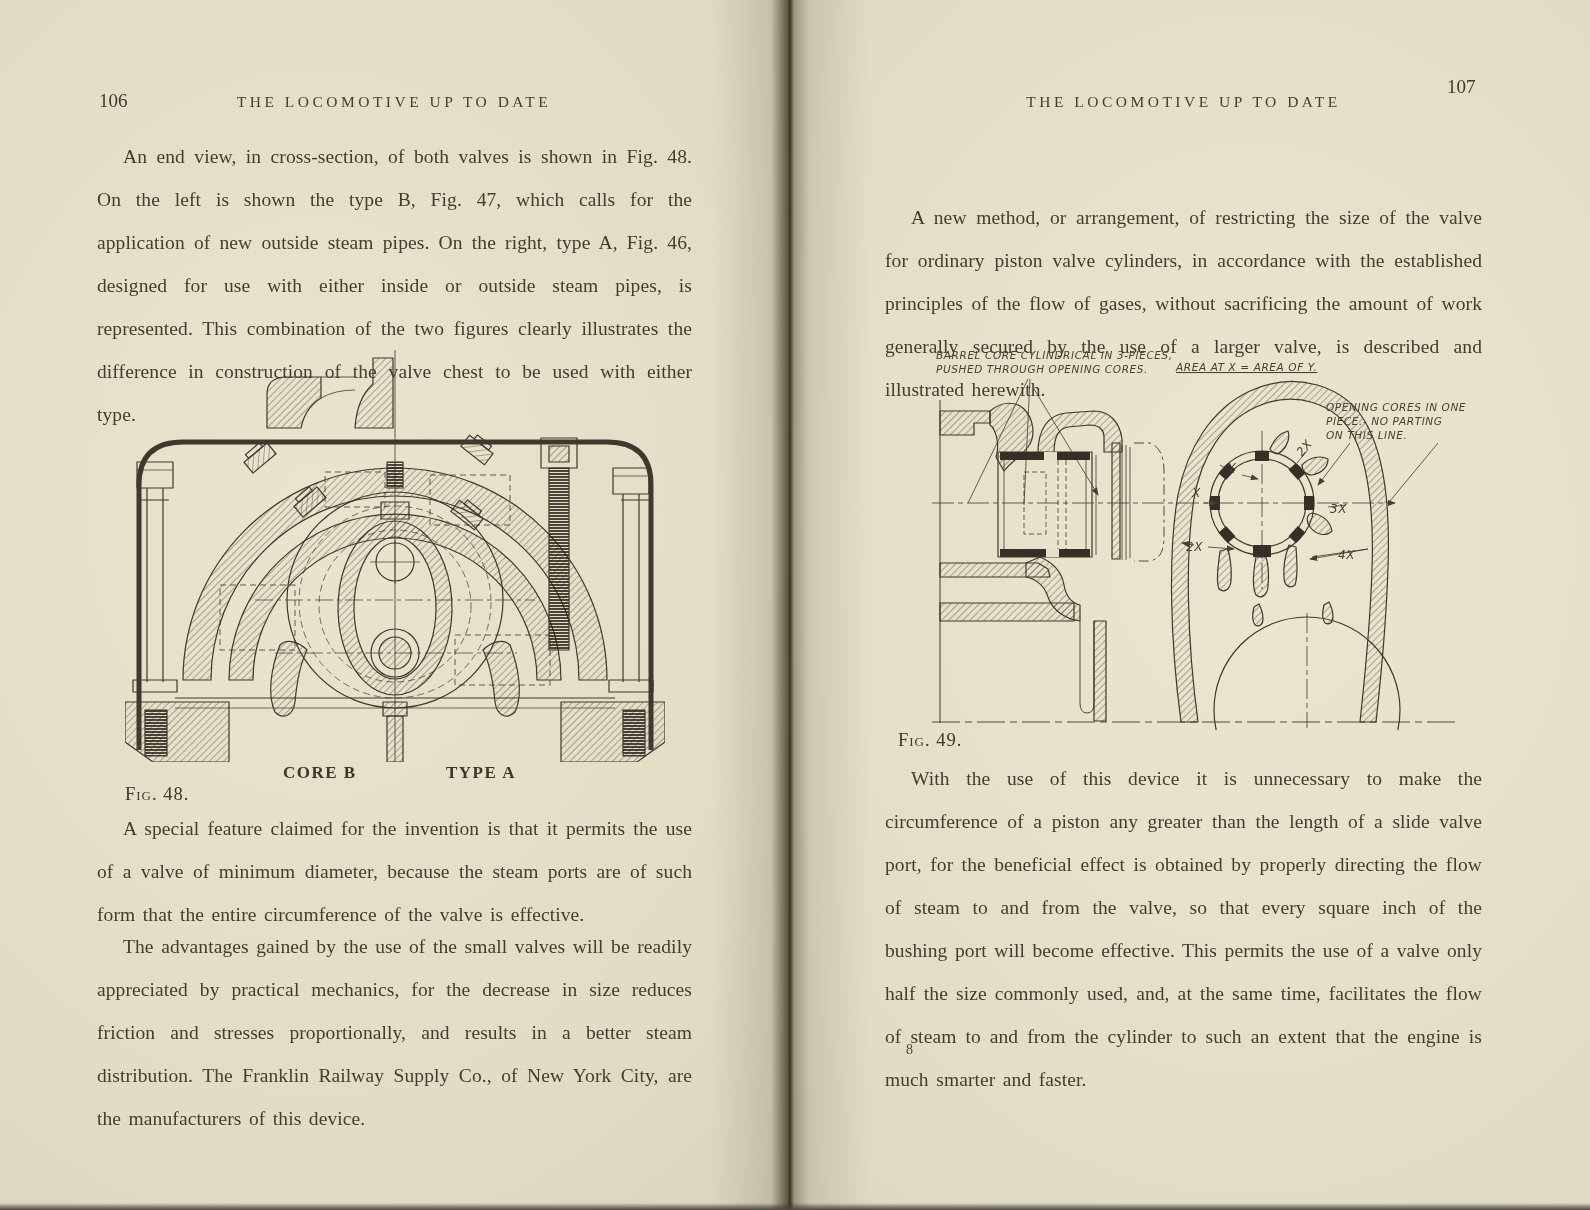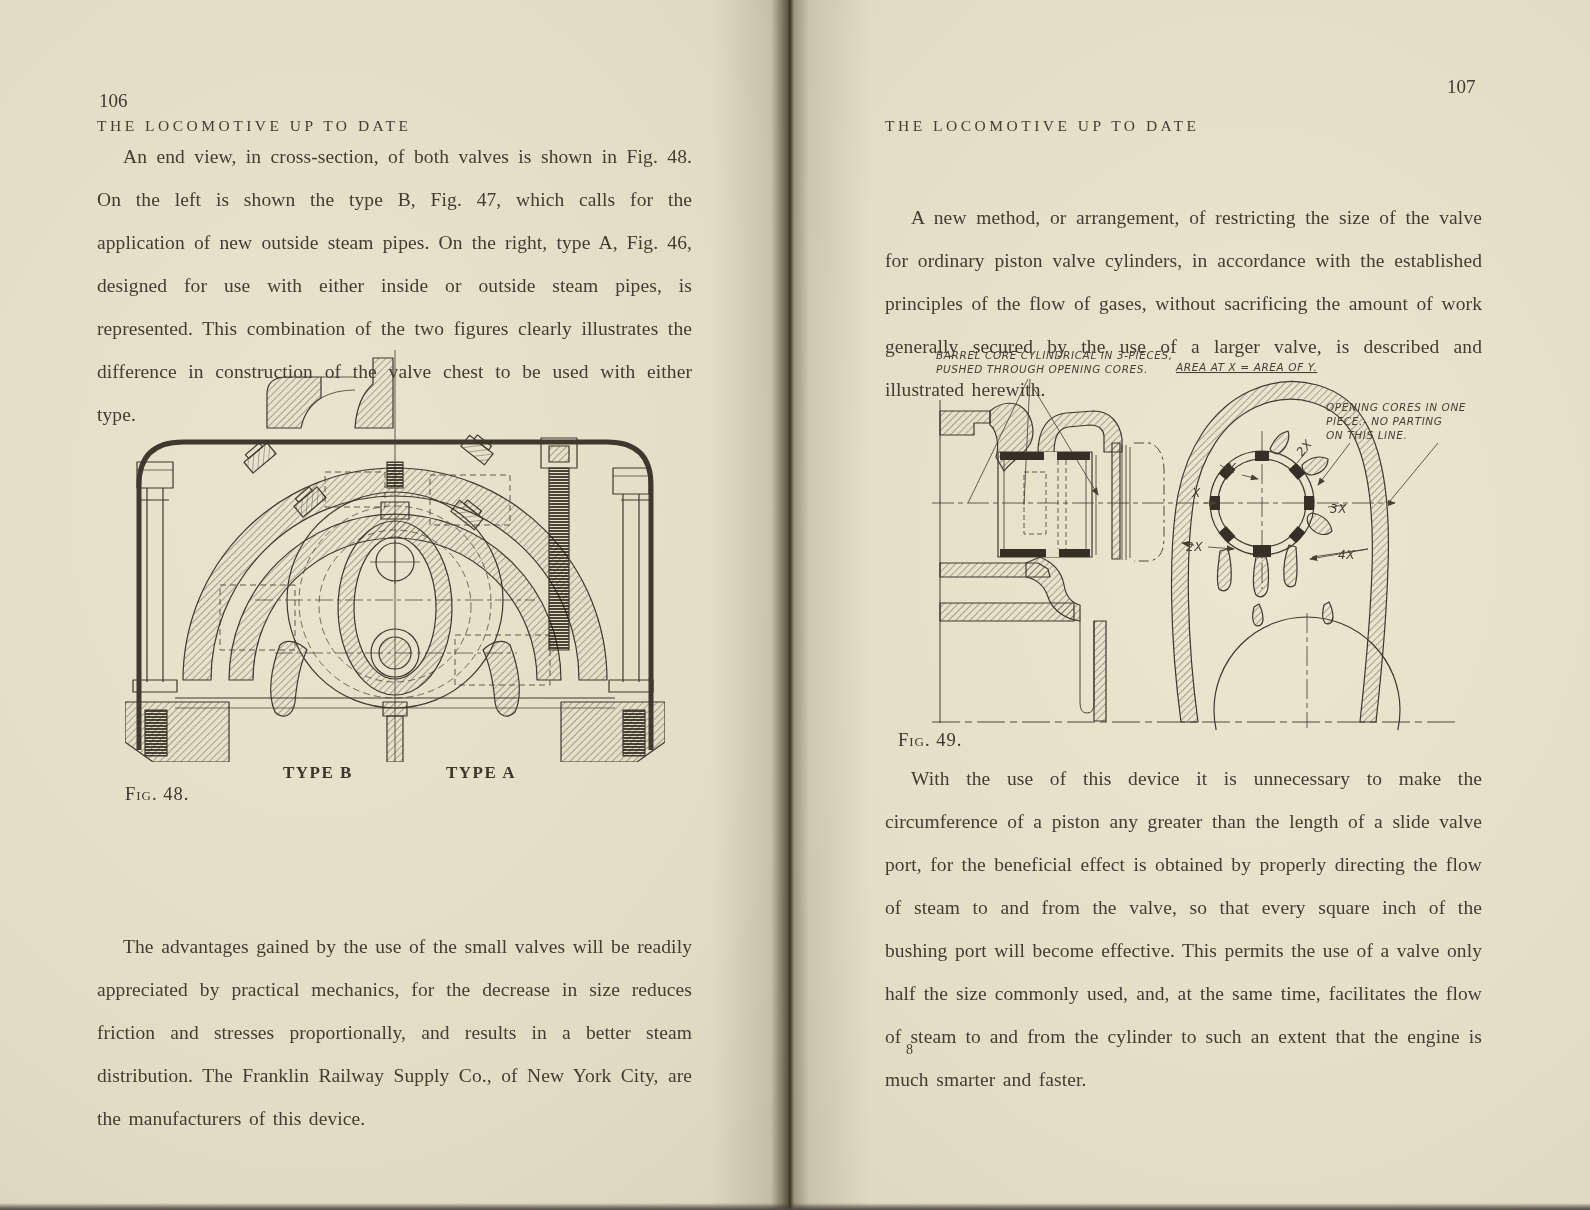--- a/index.html
+++ b/index.html
@@ -15,21 +15,21 @@
   #shade-right{left:788px;right:0;
     background:radial-gradient(115% 95% at 58% 45%, #ece5cf 0%, #e4ddc6 55%, #d8d1b9 100%);}
   #gutter{position:absolute;top:0;bottom:0;left:710px;width:160px;pointer-events:none;
     background:linear-gradient(90deg, rgba(70,60,38,0) 0%, rgba(70,60,38,0.16) 38%,
       rgba(52,44,26,0.75) 48.5%, #3a3220 50%, rgba(72,62,40,0.45) 52.5%,
       rgba(80,70,46,0.15) 62%, rgba(80,70,46,0) 100%);}
   #bottom-edge{position:absolute;left:0;right:0;bottom:0;height:7px;
     background:linear-gradient(180deg, rgba(0,0,0,0) 0%, rgba(62,58,50,0.45) 45%, #4c4940 100%);}
   .abs{position:absolute;}
 
-  .runhead{font-size:15.5px;letter-spacing:3.5px;color:#433d32;margin-top:24px;}
+  .runhead{font-size:15.5px;letter-spacing:3.5px;text-align:center;color:#433d32;}
   .pagenum{font-size:19px;color:#3e382e;}
 
   p.body{
     margin:0;font-size:19.5px;line-height:43px;color:#423c31;
     text-align:justify;text-indent:26px;word-spacing:2.5px;letter-spacing:0.1px;
   }
 
   .section-head{font-size:22px;font-weight:bold;letter-spacing:0.8px;text-align:center;color:#3b352a;}
   .typelabel{font-size:17px;font-weight:bold;letter-spacing:1.5px;color:#3b352a;}
   .figcap{font-size:18.5px;color:#3e382e;font-variant:small-caps;letter-spacing:1px;}
@@ -151,24 +151,25 @@
       <line x1="50" y1="348" x2="490" y2="348"></line>
       <line x1="50" y1="358" x2="490" y2="358" stroke-width="0.7"></line>
 
       <path d="M0,352 H104 V412 H28 L0,392 Z" fill="url(#h1)"></path>
       <rect x="20" y="360" width="22" height="46" fill="url(#th)"></rect>
       <path d="M540,352 H436 V412 H512 L540,392 Z" fill="url(#h1)"></path>
       <rect x="498" y="360" width="22" height="46" fill="url(#th)"></rect>
     </g>
   </svg>
 
-  <div class="abs typelabel" style="left:283px;top:763px;">TYPE B</div>
+  <div class="abs typelabel" style="left:283px;top:763px;">CORE B</div>
   <div class="abs typelabel" style="left:446px;top:763px;">TYPE A</div>
   <div class="abs figcap" style="left:125px;top:784px;width:540px;">Fig. 48.</div>
 
+  <p class="body abs" style="left:97px;top:807px;width:595px;">A special feature claimed for the invention is that it permits the use of a valve of minimum diameter, because the steam ports are of such form that the entire circumference of the valve is effective.</p>
   <p class="body abs" style="left:97px;top:925px;width:595px;">The advantages gained by the use of the small valves will be readily appreciated by practical mechanics, for the decrease in size reduces friction and stresses proportionally, and results in a better steam distribution.  The Franklin Railway Supply Co., of New York City, are the manufacturers of this device.</p>
 
   <div class="abs runhead" style="left:885px;top:93px;width:597px;">THE LOCOMOTIVE UP TO DATE</div>
   <div class="abs pagenum" style="left:1447px;top:76px;">107</div>
 
 
   <p class="body abs" style="left:885px;top:196px;width:597px;">A new method, or arrangement, of restricting the size of the valve for ordinary piston valve cylinders, in accordance with the established principles of the flow of gases, without sacrificing the amount of work generally secured by the use of a larger valve, is described and illustrated herewith.</p>
 
   <svg class="abs" style="left:898px;top:345px;" width="575" height="385" viewBox="0 0 575 385">
     <defs>

